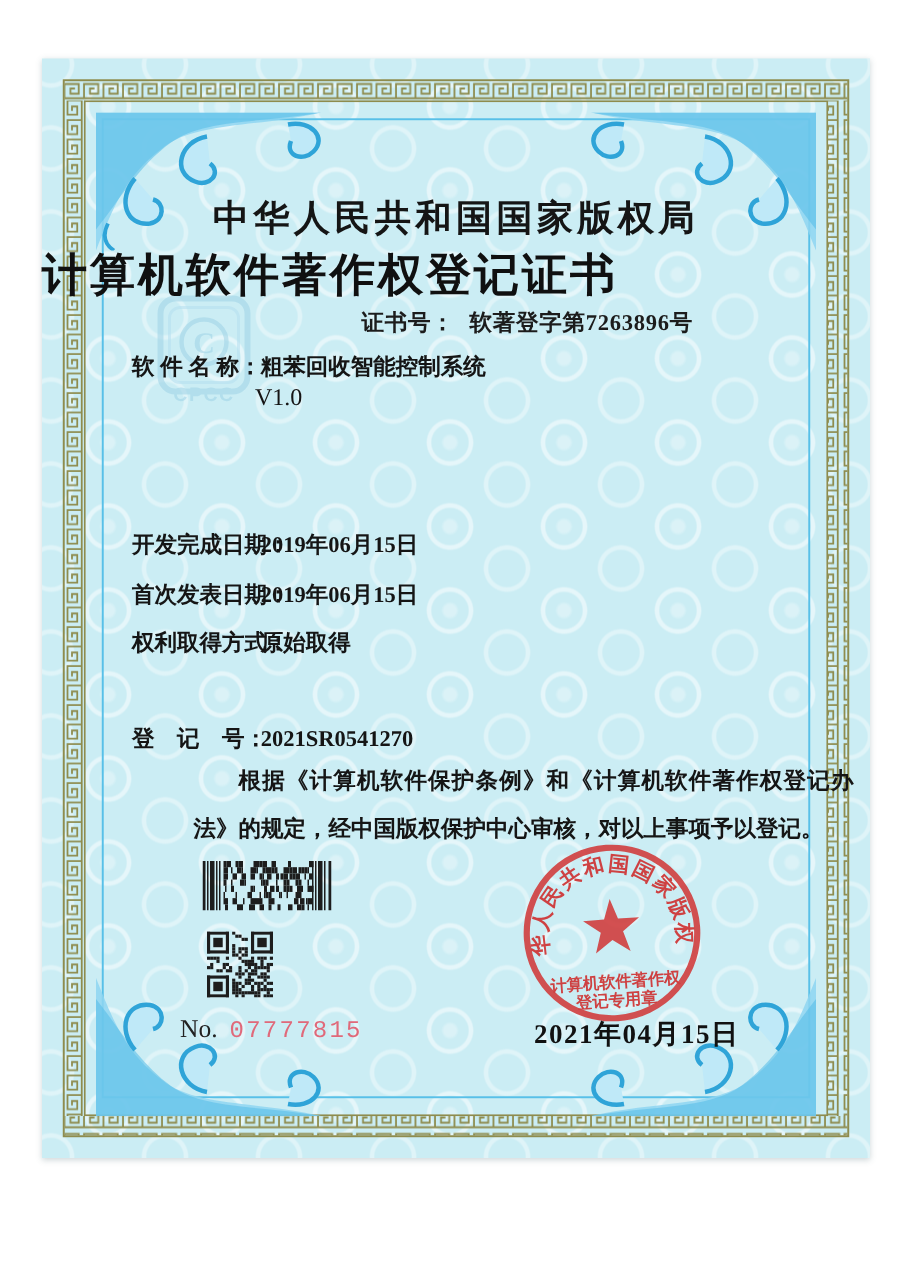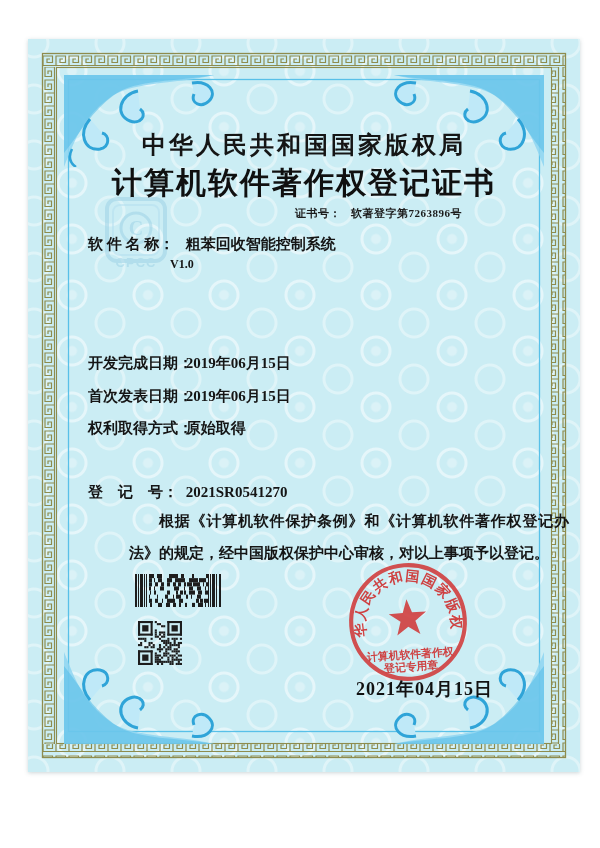--- a/index.html
+++ b/index.html
@@ -16,31 +16,31 @@
     background-position:6px 4px,44px 32px,6px 4px;
     box-shadow:0 1px 4px rgba(60,90,100,.25);
   }
   .abs{position:absolute;}
   svg{display:block;}
   .authority{
     position:absolute;left:0;top:90px;width:100%;text-align:center;
     font-size:24px;font-weight:bold;letter-spacing:3px;color:#151515;
   }
   .certTitle{
-    position:absolute;left:0;top:124px;width:100%;text-align:center;
+    position:absolute;left:0;top:124px;width:100%;text-align:left;
     font-size:30px;font-weight:bold;letter-spacing:2px;color:#101010;
   }
   .certNo{
-    position:absolute;top:167px;right:118px;font-size:11px;font-weight:bold;color:#1c1c1c;letter-spacing:.5px;
+    position:absolute;top:167px;right:118px;font-size:15px;font-weight:bold;color:#1c1c1c;letter-spacing:.5px;
   }
   .certNo .v{margin-left:10px;}
   .row{position:absolute;left:60px;font-size:15px;font-weight:bold;color:#151515;white-space:nowrap;}
   .row .lbl{display:inline-block;width:82px;}
-  .row .val{margin-left:12px;text-align:center;}
-  .vline2{position:absolute;left:142px;font-size:12px;font-weight:bold;color:#151515;}
+  .row .val{margin-left:0px;text-align:center;}
+  .vline2{position:absolute;left:142px;font-size:16px;font-weight:normal;color:#151515;}
   .statement{
     position:absolute;left:58px;top:466px;width:440px;
     font-size:15px;font-weight:bold;color:#151515;line-height:2.15;
     text-indent:2em;text-align:justify;margin-left:43px;
   }
   .serial{position:absolute;left:92px;top:637px;font-size:17px;color:#222;white-space:nowrap;}
   .serial .num{font-family:"Liberation Mono",monospace;font-size:16px;color:#e0697a;letter-spacing:1.5px;margin-left:8px;}
   .issueDate{position:absolute;left:328px;top:638px;font-size:18px;font-weight:bold;color:#111;letter-spacing:1px;}
   .sealWrap{position:absolute;left:318px;top:521px;width:124px;height:124px;transform:rotate(-4deg);opacity:.93;}
   .cpcc{position:absolute;left:76px;top:157px;width:64px;height:74px;opacity:.55;}
@@ -410,20 +410,23 @@
         <rect x="39.80500000000001" y="39.80500000000001" width="2.095" height="2.095" fill="#1d1d1d"></rect>
         <rect x="18.855" y="41.900000000000006" width="2.095" height="2.095" fill="#1d1d1d"></rect>
         <rect x="23.045" y="41.900000000000006" width="2.095" height="2.095" fill="#1d1d1d"></rect>
         <rect x="31.425000000000004" y="41.900000000000006" width="2.095" height="2.095" fill="#1d1d1d"></rect>
         <rect x="33.52" y="41.900000000000006" width="2.095" height="2.095" fill="#1d1d1d"></rect>
         <rect x="37.71" y="41.900000000000006" width="2.095" height="2.095" fill="#1d1d1d"></rect>
         <rect x="39.80500000000001" y="41.900000000000006" width="2.095" height="2.095" fill="#1d1d1d"></rect>
         <rect x="41.900000000000006" y="41.900000000000006" width="2.095" height="2.095" fill="#1d1d1d"></rect>
       </svg>
 
+    <div class="serial">
+      <span>No.</span><span class="num">07777815</span>
+    </div>
 
     <div class="sealWrap">
       <svg width="124" height="124" viewBox="0 0 120 120">
         <defs>
           <path id="sealArc" d="M 20.5 76.4 A 42 42 0 1 1 99.5 76.4" fill="none"></path>
         </defs>
         <circle cx="60" cy="60" r="55" fill="none" stroke="#d13a3a" stroke-width="4" opacity=".95"></circle>
         <polygon points="60,38 64.5,50.9 78.1,51.1 67.2,59.3 71.2,72.4 60,64.6 48.8,72.4 52.8,59.3 41.9,51.1 55.5,50.9" fill="#d13a3a" opacity=".95"></polygon>
         <text font-size="13.5" font-weight="bold" fill="#cf3535" letter-spacing="1.5" font-family="Liberation Serif, serif">
           <textPath href="#sealArc" startOffset="50%" text-anchor="middle">中华人民共和国国家版权局</textPath>

